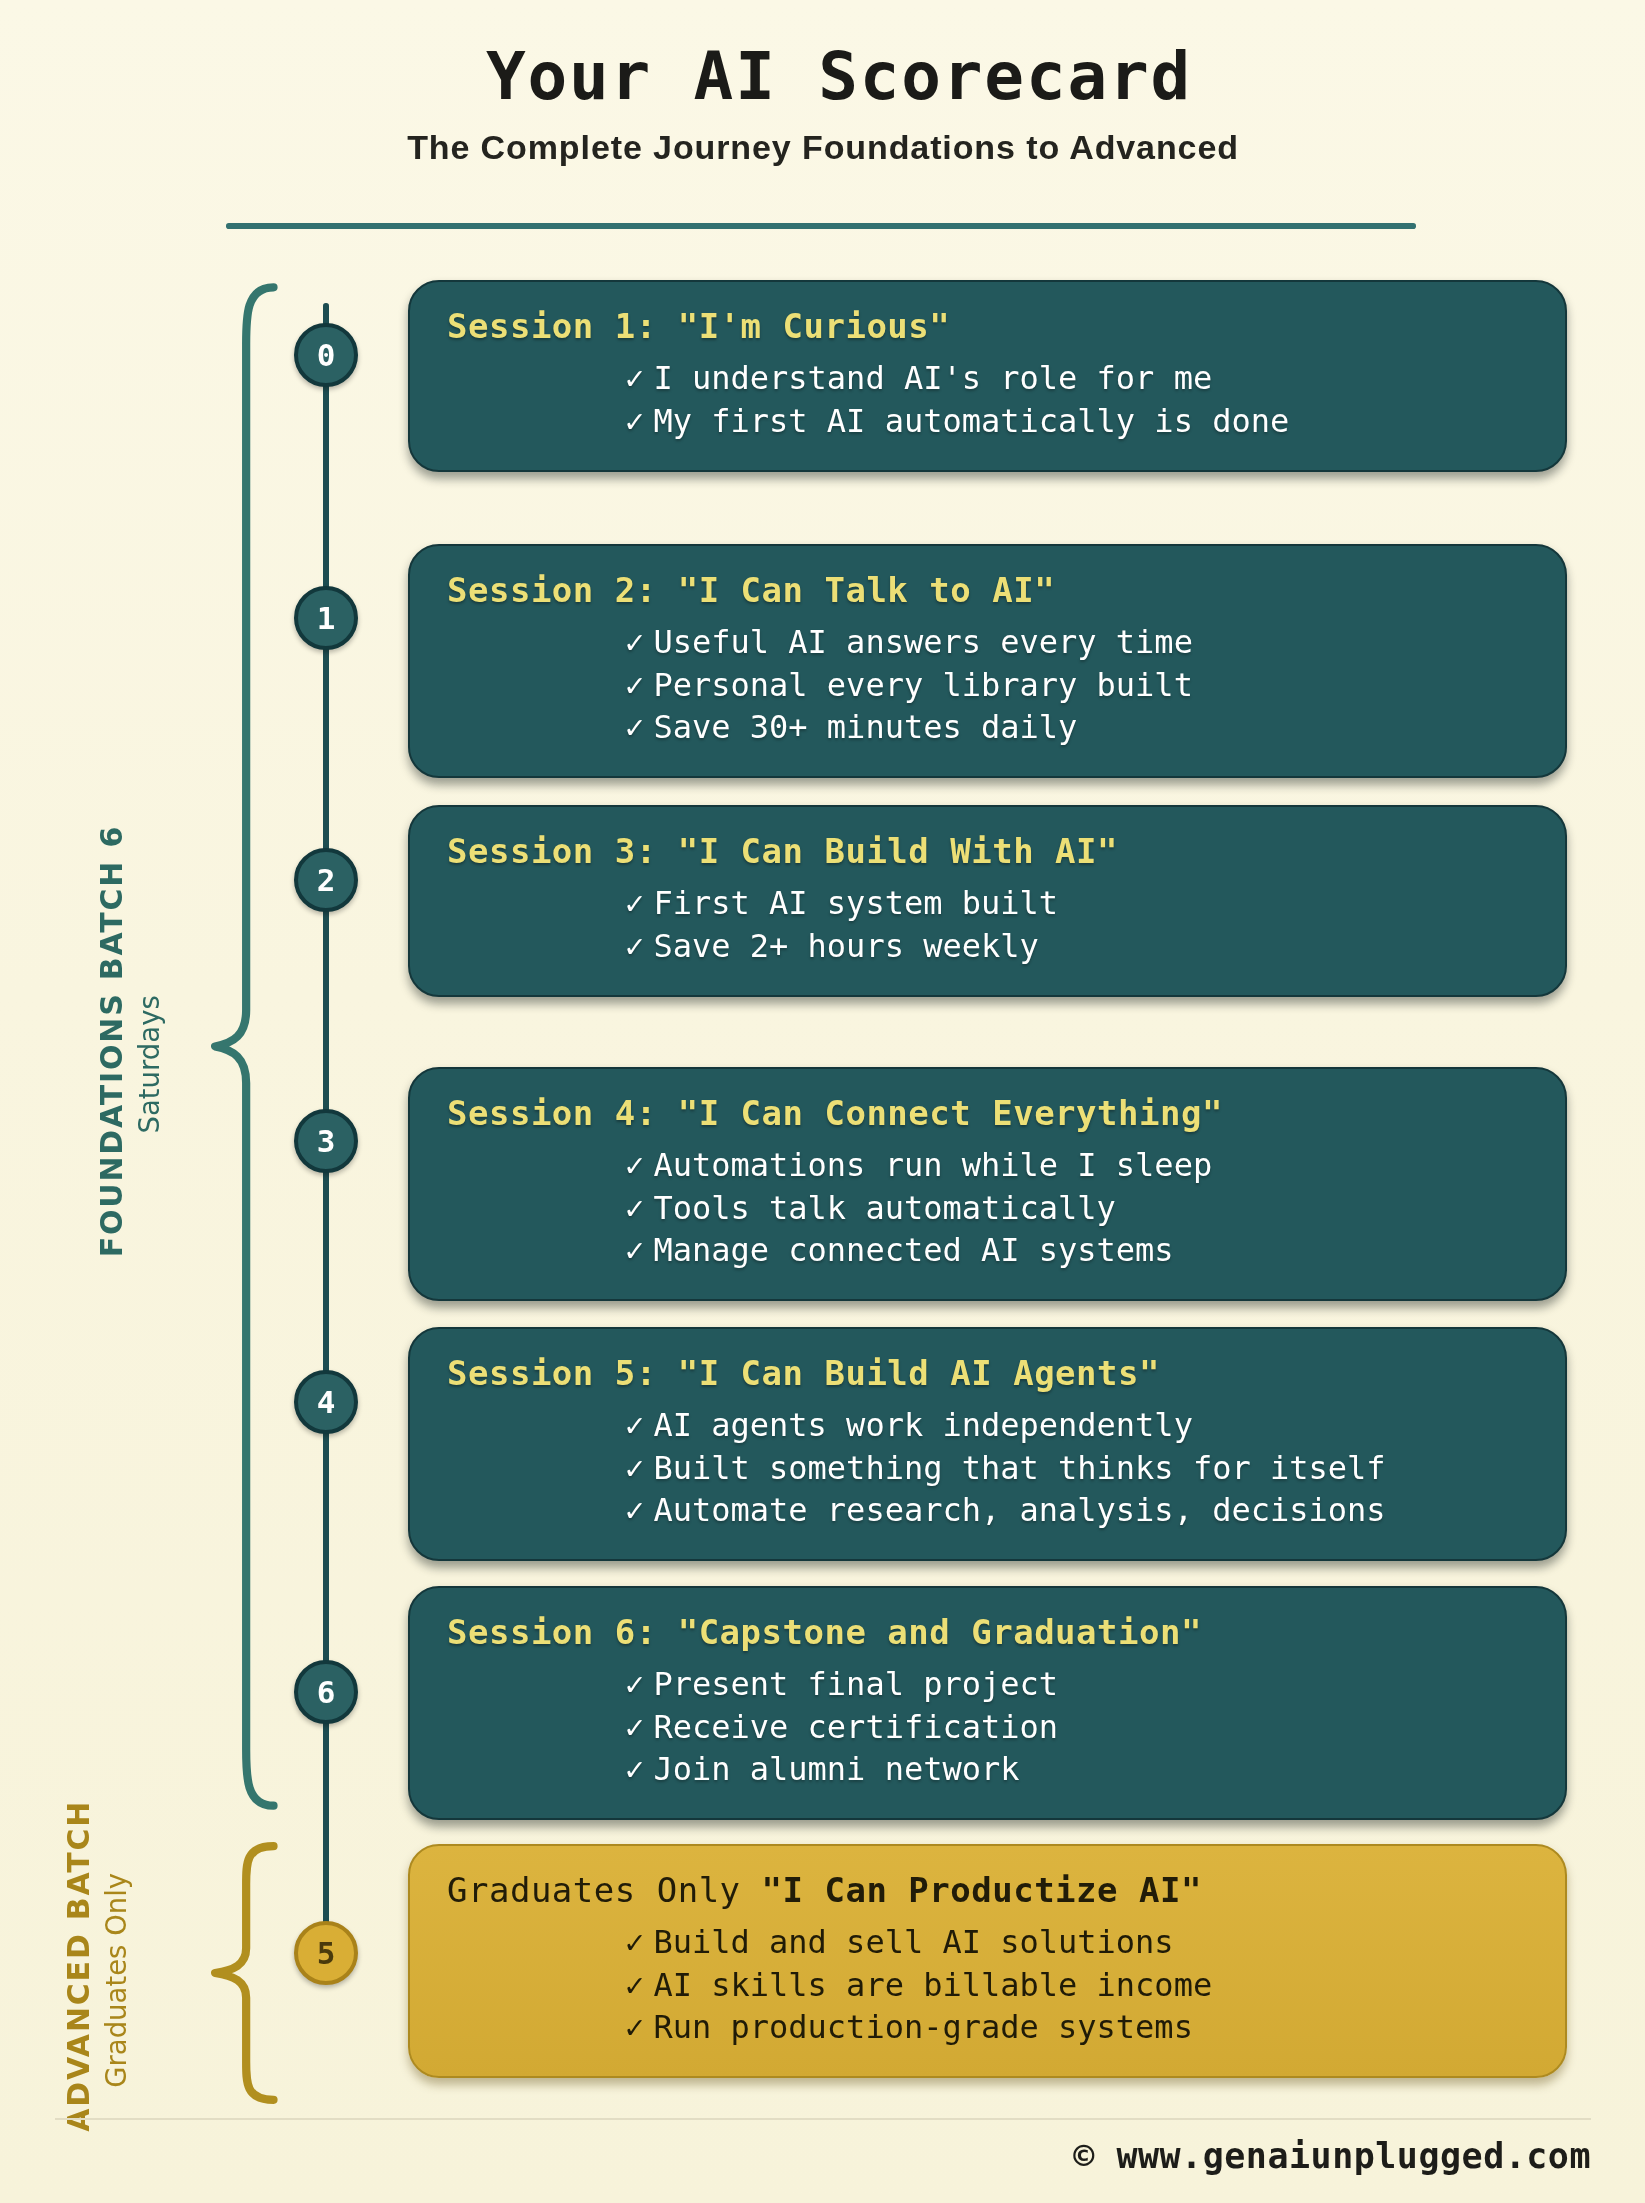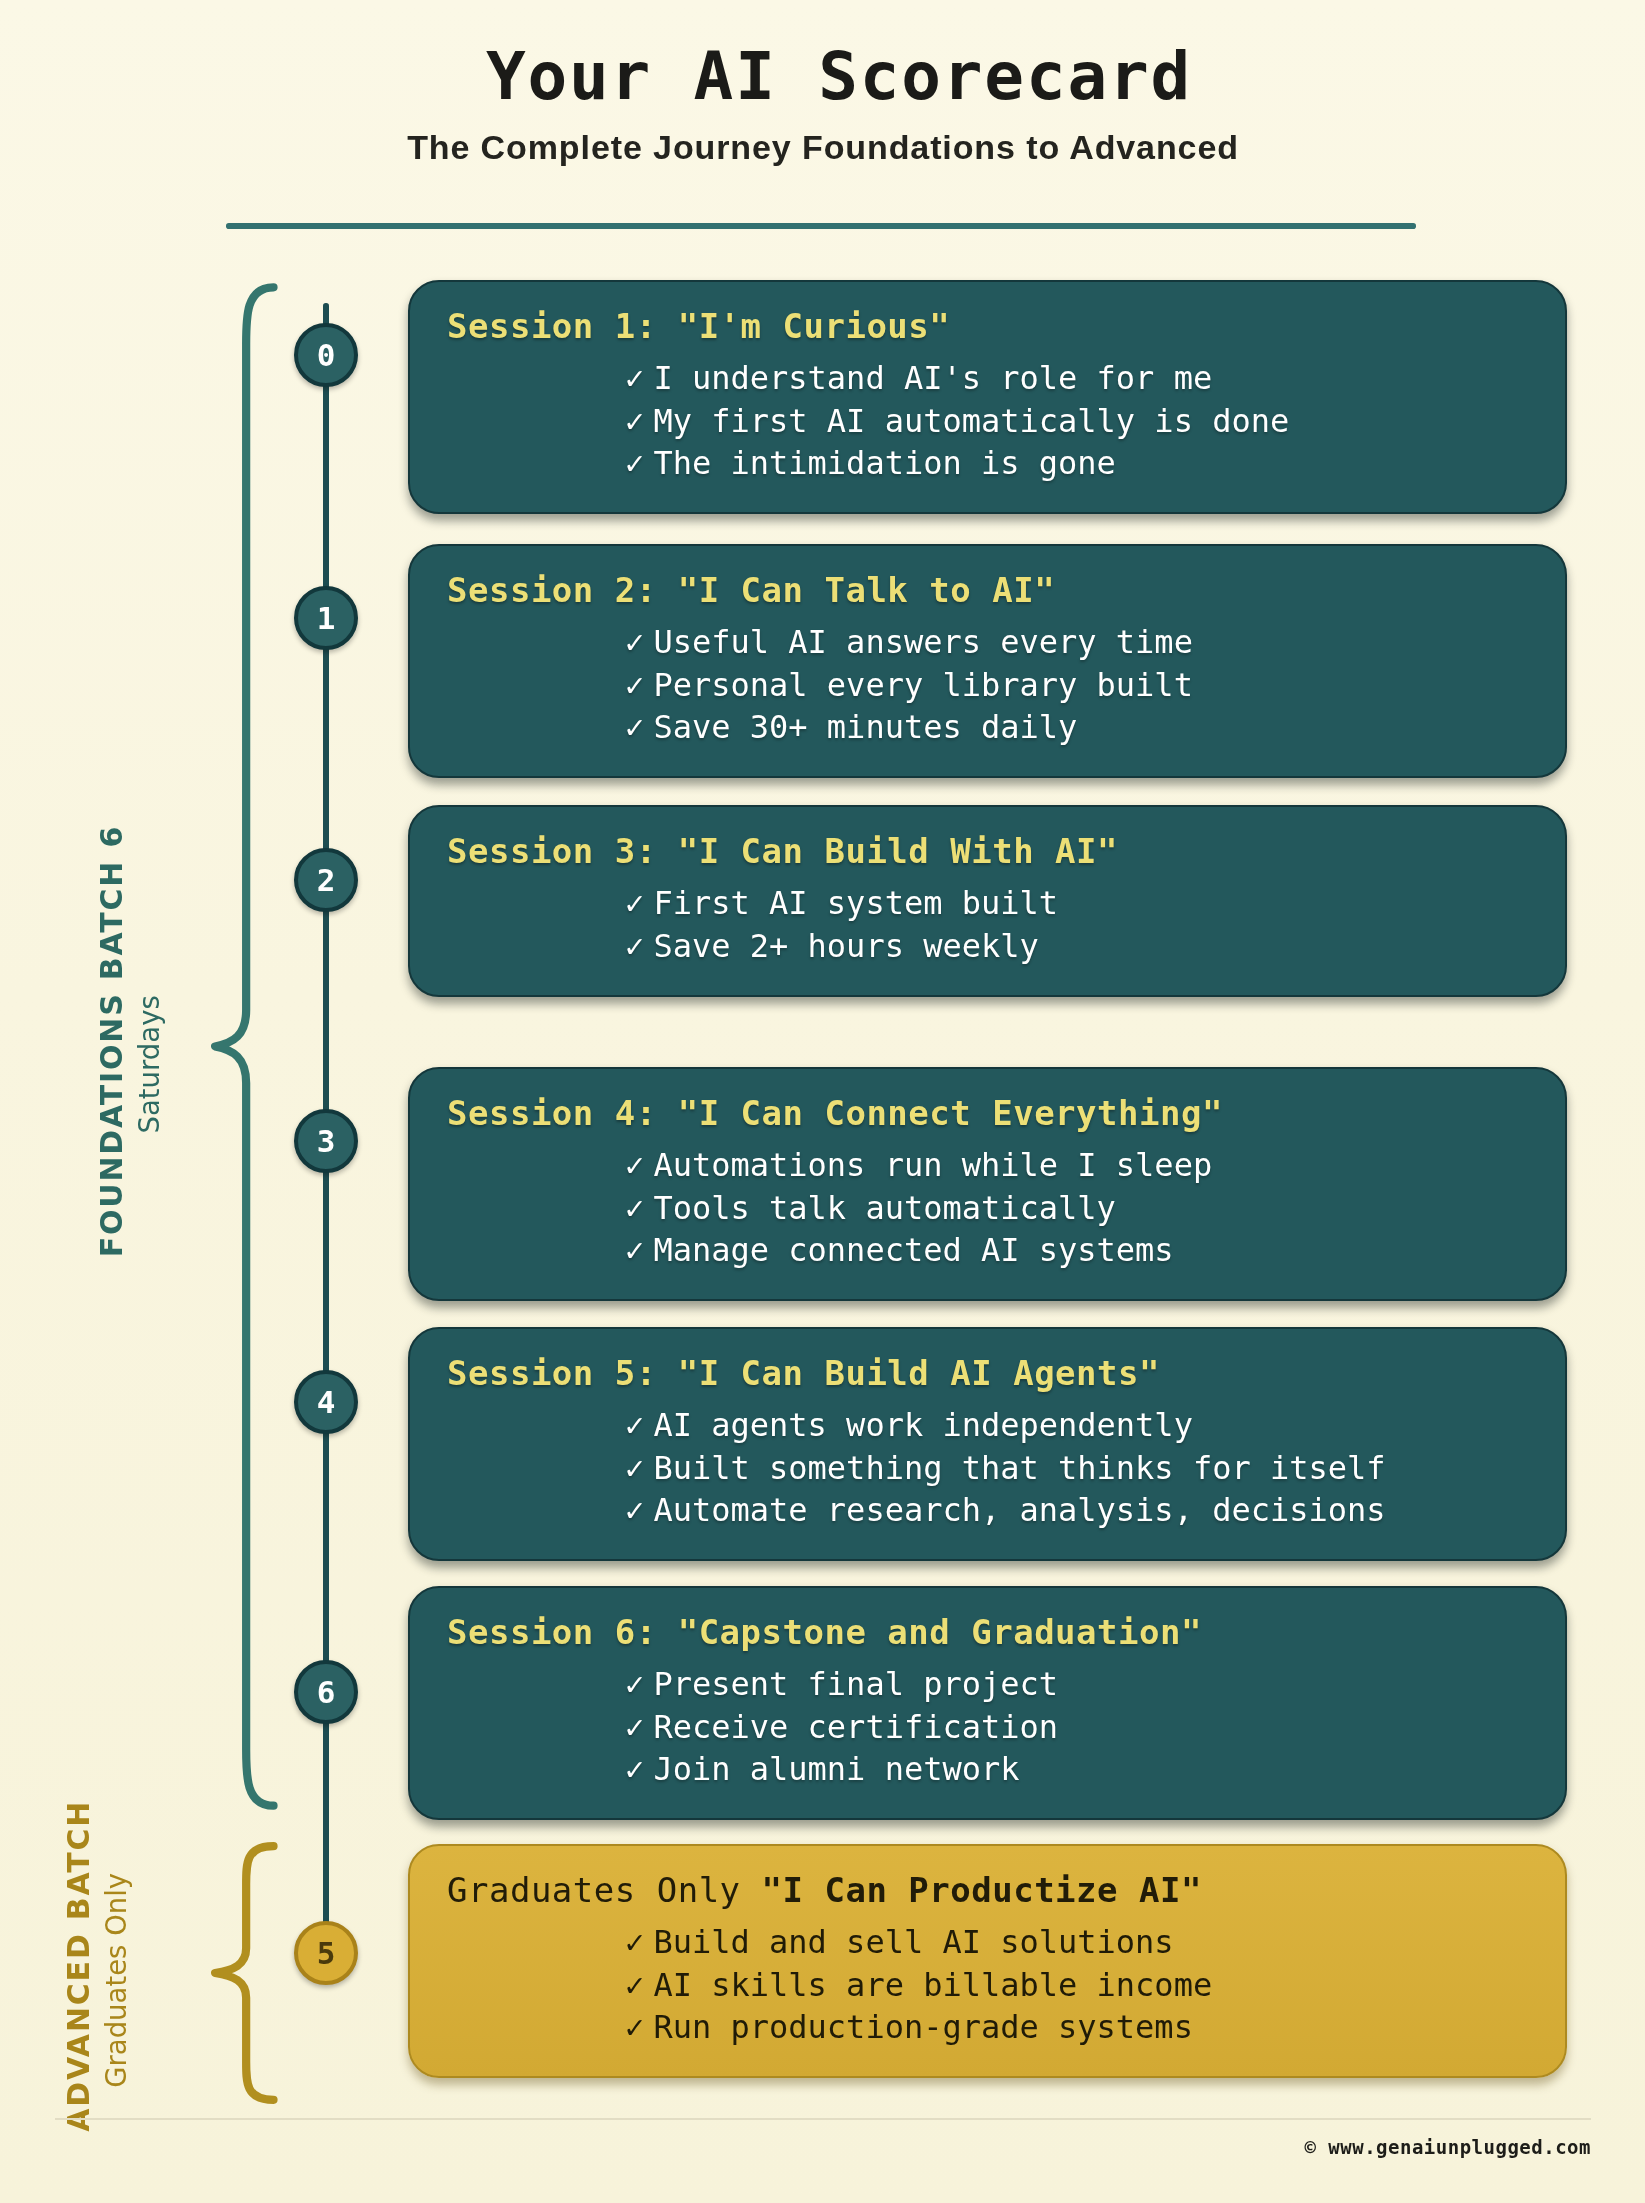--- a/index.html
+++ b/index.html
@@ -189,21 +189,21 @@
     right: 55px;
     top: 2118px;
     height: 1.8px;
     background: #e2ddc4;
   }
   .footer {
     position: absolute;
     right: 55px;
     top: 2136px;
     font-family: "DejaVu Sans Mono", monospace;
-    font-size: 19px;
+    font-size: 35px;
     font-weight: 600;
     color: #1d1d19;
     letter-spacing: 0.5px;
     margin-left: 8px;
   }
 </style>
 </head>
 <body>
 
 <div class="page">
@@ -234,21 +234,20 @@
     <span class="small">Graduates Only</span>
   </div>
 
   <div class="row">
     <div class="marker" style="top:323px;">0</div>
     <div class="card" style="top:280px;">
       <div class="card-title">Session 1: "I'm Curious"</div>
       <ul class="bullets">
         <li><span class="tick">✓</span><span>I understand AI's role for me</span></li>
         <li><span class="tick">✓</span><span>My first AI automatically is done</span></li>
-        <li><span class="tick">✓</span><span>The intimidation is gone</span></li>
       </ul>
     </div>
   </div>
 
   <div class="row">
     <div class="marker" style="top:586px;">1</div>
     <div class="card" style="top:544px;">
       <div class="card-title">Session 2: "I Can Talk to AI"</div>
       <ul class="bullets">
         <li><span class="tick">✓</span><span>Useful AI answers every time</span></li>

